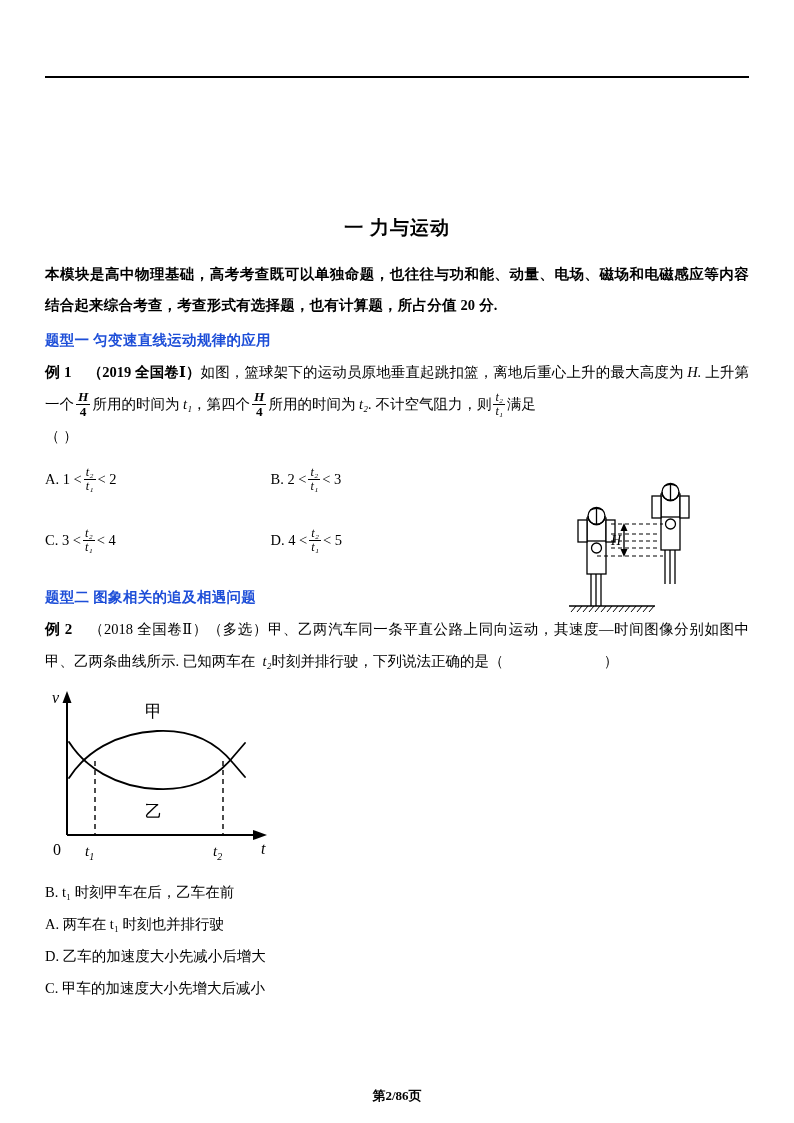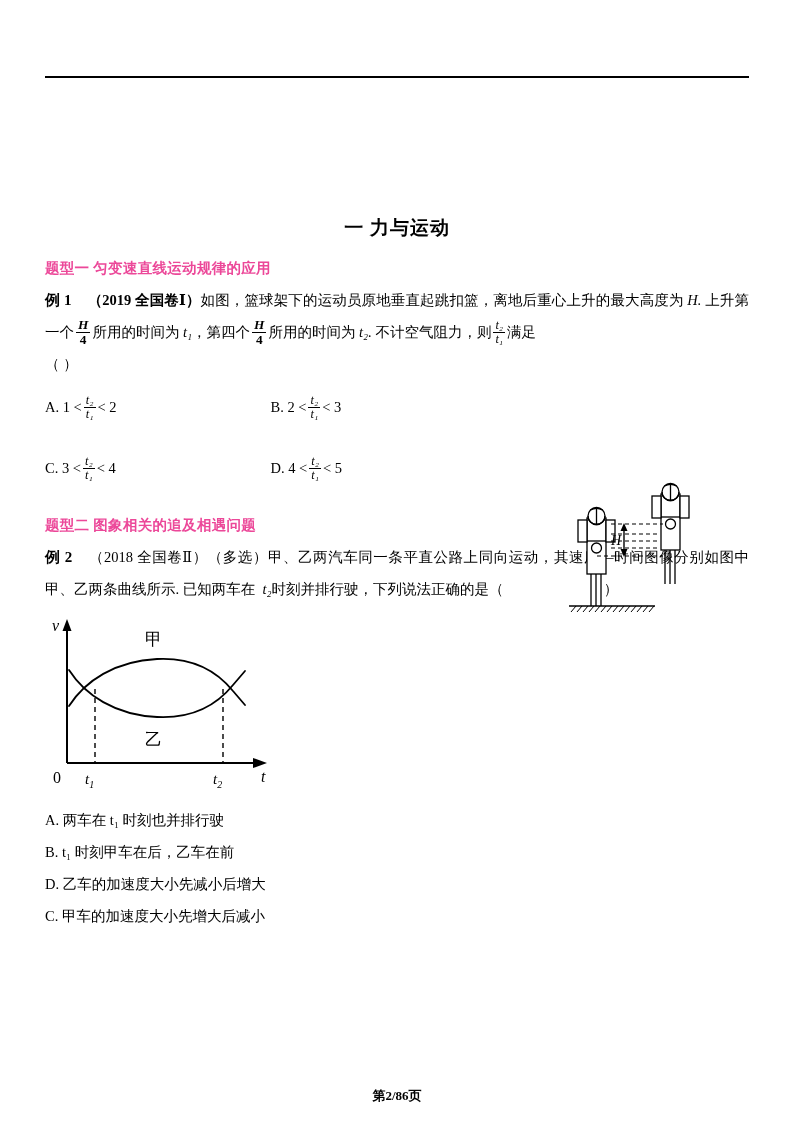--- a/index.html
+++ b/index.html
@@ -46,21 +46,21 @@
   }
   .intro {
     font-size: 14.5px;
     font-weight: bold;
     line-height: 31px;
     text-align: justify;
     margin: 0 0 10px 0;
     letter-spacing: 0.2px;
   }
   .section-heading {
-    color: #ec4899;
+    color: #1d4ed8;
     font-weight: bold;
     font-size: 14.5px;
     margin: 10px 0 6px 0;
     letter-spacing: 0.3px;
   }
   .para {
     font-size: 14.5px;
     line-height: 32px;
     text-align: justify;
     margin: 0;
@@ -162,20 +162,21 @@
 <body>
 
 <div class="page">
 
   <div class="header-rule"></div>
 
   <div class="content">
 
     <div class="doc-title">一  力与运动</div>
 
+    <p class="intro">本模块是高中物理基础，高考考查既可以单独命题，也往往与功和能、动量、电场、磁场和电磁感应等内容结合起来综合考查，考查形式有选择题，也有计算题，所占分值 20 分.</p>
 
     <div class="section-heading">题型一  匀变速直线运动规律的应用</div>
 
     <p class="para"><span class="ex-label">例 1</span><span class="bold">（2019 全国卷Ⅰ）</span><span>如图，篮球架下的运动员原地垂直起跳扣篮，离地后重心上升的最大高度为</span> <span class="mi">H.</span> <span>上升第一个</span><span class="frac"><span class="num">H</span><span class="den">4</span></span><span>所用的时间为</span> <span class="mi">t₁</span><span>，第四个</span><span class="frac"><span class="num">H</span><span class="den">4</span></span><span>所用的时间为</span> <span class="mi">t₂.</span> <span>不计空气阻力，则</span><span class="frac tt"><span class="num">t₂</span><span class="den">t₁</span></span><span>满足</span></p>
 
     <p class="para">（          ）</p>
 
     <div class="options">
       <div class="opt-row">
         <div class="opt"><span>A.</span> <span>1 &lt;</span><span class="frac tt"><span class="num">t₂</span><span class="den">t₁</span></span><span>&lt; 2</span></div>
@@ -211,22 +212,22 @@
         <text x="216" y="169" font-family="Liberation Serif, serif" font-size="16" font-style="italic">t</text>
         <text x="8" y="170" font-family="Liberation Serif, serif" font-size="16">0</text>
         <text x="40" y="171" font-family="Liberation Serif, serif" font-size="15" font-style="italic">t<tspan font-size="10" dy="4">1</tspan></text>
         <text x="168" y="171" font-family="Liberation Serif, serif" font-size="15" font-style="italic">t<tspan font-size="10" dy="4">2</tspan></text>
         <text x="100" y="32" font-family="Liberation Serif, serif" font-size="17">甲</text>
         <text x="100" y="132" font-family="Liberation Serif, serif" font-size="17">乙</text>
       </svg>
     </div>
 
     <div class="opt-list">
+      <div class="opt-line">B. t₁ 时刻甲车在后，乙车在前</div>
       <div class="opt-line">A. 两车在  t₁ 时刻也并排行驶</div>
-      <div class="opt-line">B. t₁ 时刻甲车在后，乙车在前</div>
       <div class="opt-line">D. 乙车的加速度大小先减小后增大</div>
       <div class="opt-line">C. 甲车的加速度大小先增大后减小</div>
     </div>
 
   </div>
 
   <div class="bb-figure">
     <svg viewBox="0 0 175 140" width="175" height="140">
       <g stroke="#000" fill="#fff" stroke-width="1.3">
 

